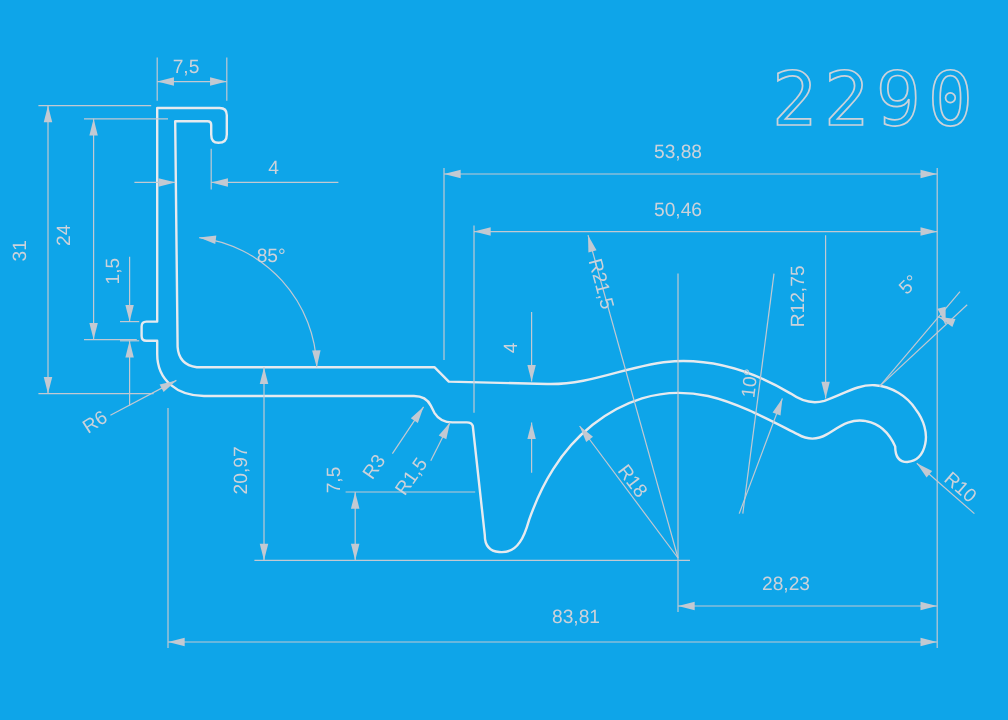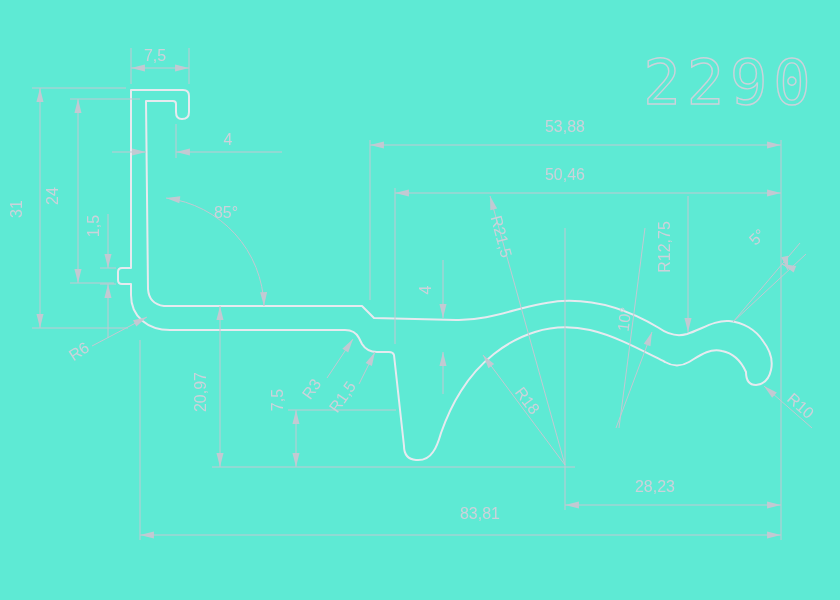--- a/index.html
+++ b/index.html
@@ -1,16 +1,16 @@
 <!DOCTYPE html>
 <html><head>
 <meta charset="utf-8">
 <style>
   html,body{margin:0;padding:0;background:#161a20;}
-  .canvas{position:relative;width:840px;height:600px;background:#5eead4;overflow:hidden;
+  .canvas{position:relative;width:840px;height:600px;background:#0ea5e9;overflow:hidden;
           font-family:"Liberation Sans", sans-serif;}
   svg{position:absolute;inset:0;display:block;}
   .dim-line{stroke:#c2c9d2;stroke-width:1;fill:none;}
   .profile{stroke:#e6eaef;stroke-width:2;fill:none;stroke-linejoin:round;stroke-linecap:round;}
   .dim-text{fill:#ccd2da;font-size:16px;font-family:"Liberation Sans", sans-serif;}
   .part-no{fill:none;stroke:#ccd2da;stroke-width:1.4;font-size:62px;letter-spacing:6px;
            font-family:"DejaVu Sans Mono", monospace;}
 </style>
 </head>
 <body>

